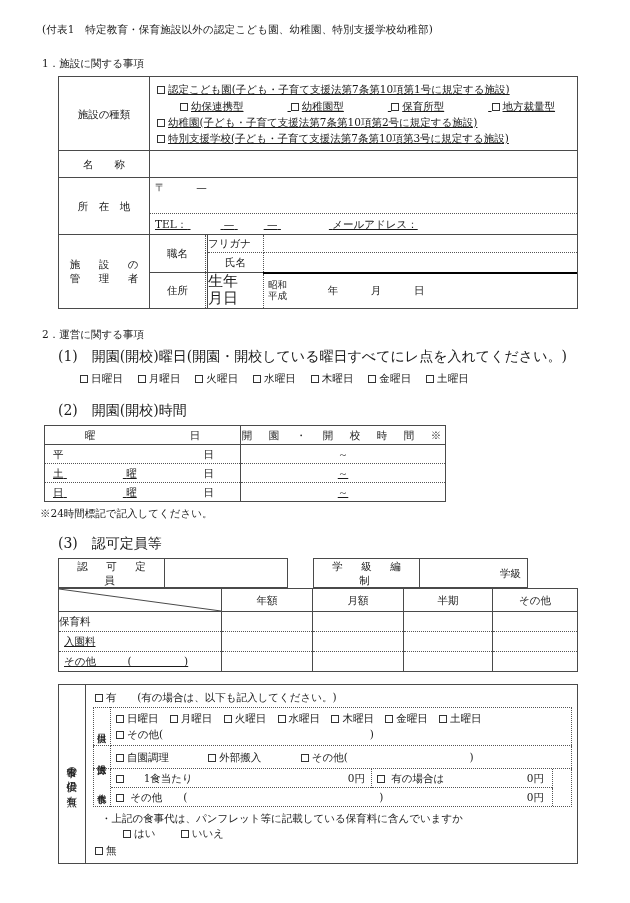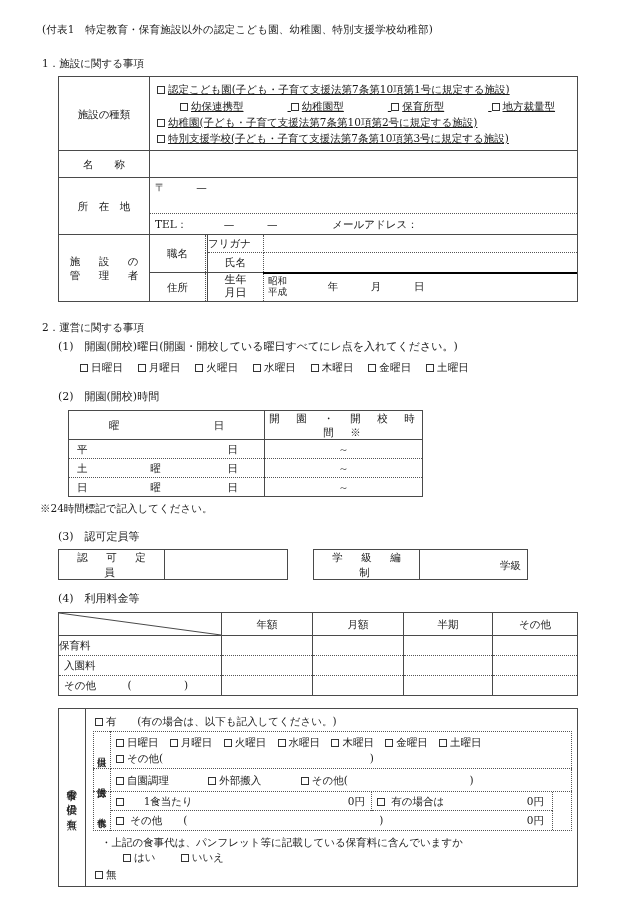--- a/index.html
+++ b/index.html
@@ -6,28 +6,28 @@
   body{
     width:630px;height:903px;background:#fff;
     font-family:"DejaVu Serif","Liberation Serif",serif;
     color:#1a1a1a;font-size:10.5px;line-height:1.35;
     -webkit-font-smoothing:none;
   }
   .page{position:relative;width:630px;height:903px;box-sizing:border-box;padding:22px 30px 0 40px;}
 
   .doc-title{font-size:10.5px;margin:0 0 20px 2px;letter-spacing:.2px;}
   .sec-head{font-size:10.5px;margin:0 0 6px 2px;}
-  .sub-head{font-size:11px;margin:0 0 5px 18px;}
+  .sub-head{font-size:14px;margin:0 0 5px 18px;}
   .note{font-size:10.5px;margin:4px 0 0 0px;}
 
   
   table{border-collapse:collapse;font-size:10.5px;}
   .tbl td{border:1px solid #4a4a4a;padding:0;vertical-align:middle;}
   .d-b{border-bottom:1px dotted #555 !important;}
-  .d-t{border-top:1px dotted #555 !important;}
+  .d-t{border-top:1px dotted #555 !important;text-decoration:underline;}
 
   .lbl{text-align:center;letter-spacing:4px;text-indent:4px;}
   .lbl2{text-align:center;}
   .pad{padding:2px 6px;}
   .c{text-align:center;}
   .r{text-align:right;}
 
   .cb{display:inline-block;width:8px;height:8px;border:1px solid #333;
       vertical-align:-1px;margin-right:3px;box-sizing:border-box;background:#fff;}
 
@@ -36,21 +36,21 @@
   #t1 .kindrow td{padding:4px 0;}
   .kline{padding:1px 0 1px 7px;white-space:nowrap;text-decoration:underline;}
   .kline.ind{padding-left:30px;}
   .kline .gap{display:inline-block;width:44px;}
 
   
   .wk{margin:3px 0 0 40px;white-space:nowrap;letter-spacing:.2px;}
   .wk span.it{margin-right:11px;}
 
   
-  #t2{width:355px;margin-left:28px;}
+  #t2{width:402px;margin-left:4px;}
   #t2 td{height:18px;}
   .sp{letter-spacing:3px;}
 
   
   .caprow{margin-left:18px;display:flex;align-items:flex-start;}
   #t3a{width:230px;}
   #t3b{width:215px;margin-left:25px;}
   #t3a td,#t3b td{height:18px;}
 
   
@@ -148,21 +148,21 @@
             <td style="width:55px;height:17px;border:none;border-right:1px dotted #555;border-bottom:1px dotted #555;text-align:left">フリガナ</td>
             <td style="border:none;border-bottom:1px dotted #555"></td>
           </tr>
           <tr>
             <td style="height:19px;border:none;border-right:1px dotted #555;text-align:center">氏名</td>
             <td style="border:none"></td>
           </tr>
           <tr>
             <td style="border:none;border-top:1px solid #4a4a4a;border-right:1px dotted #555;text-align:center;height:28px">住所</td>
             <td style="border:none;border-top:1px solid #4a4a4a;border-right:1px solid #4a4a4a"></td>
-            <td style="border:none;border-top:1px solid #4a4a4a;border-right:1px dotted #555;text-align:center;font-size:11px;line-height:1.15">
+            <td style="border:none;border-top:1px solid #4a4a4a;border-right:1px dotted #555;font-size:15px;line-height:1.15">
               <div>生年</div>
               <div>月日</div>
             </td>
             <td style="border:none;border-top:2px solid #000000;padding-left:4px;white-space:nowrap">
               <span style="display:inline-block;font-size:9.5px;line-height:1.15;vertical-align:middle;text-align:center">
                 <span style="display:block">昭和</span>
                 <span style="display:block">平成</span>
               </span>
               <span style="display:inline-block;width:34px"></span>
               <span>年</span>
@@ -241,21 +241,20 @@
     <table class="tbl" id="t3b">
       <tbody>
           <tr>
         <td style="width:105px" class="lbl">学　級　編　制</td>
         <td class="r" style="padding-right:6px">学級</td>
       </tr>
     </tbody>
       </table>
   </div>
 
-  <div class="sub-head" style="margin-top:12px">(4)　利用料金等</div>
   <table class="tbl" id="t4">
     <tbody>
         <tr>
       <td class="diag" style="width:162px;height:22px">
         <svg width="162" height="22" viewBox="0 0 162 22">
               <line x1="0" y1="0" x2="162" y2="22" stroke="#4a4a4a" stroke-width="1"></line>
             </svg>
       </td>
       <td class="c" style="width:90px">年額</td>
       <td class="c" style="width:90px">月額</td>

